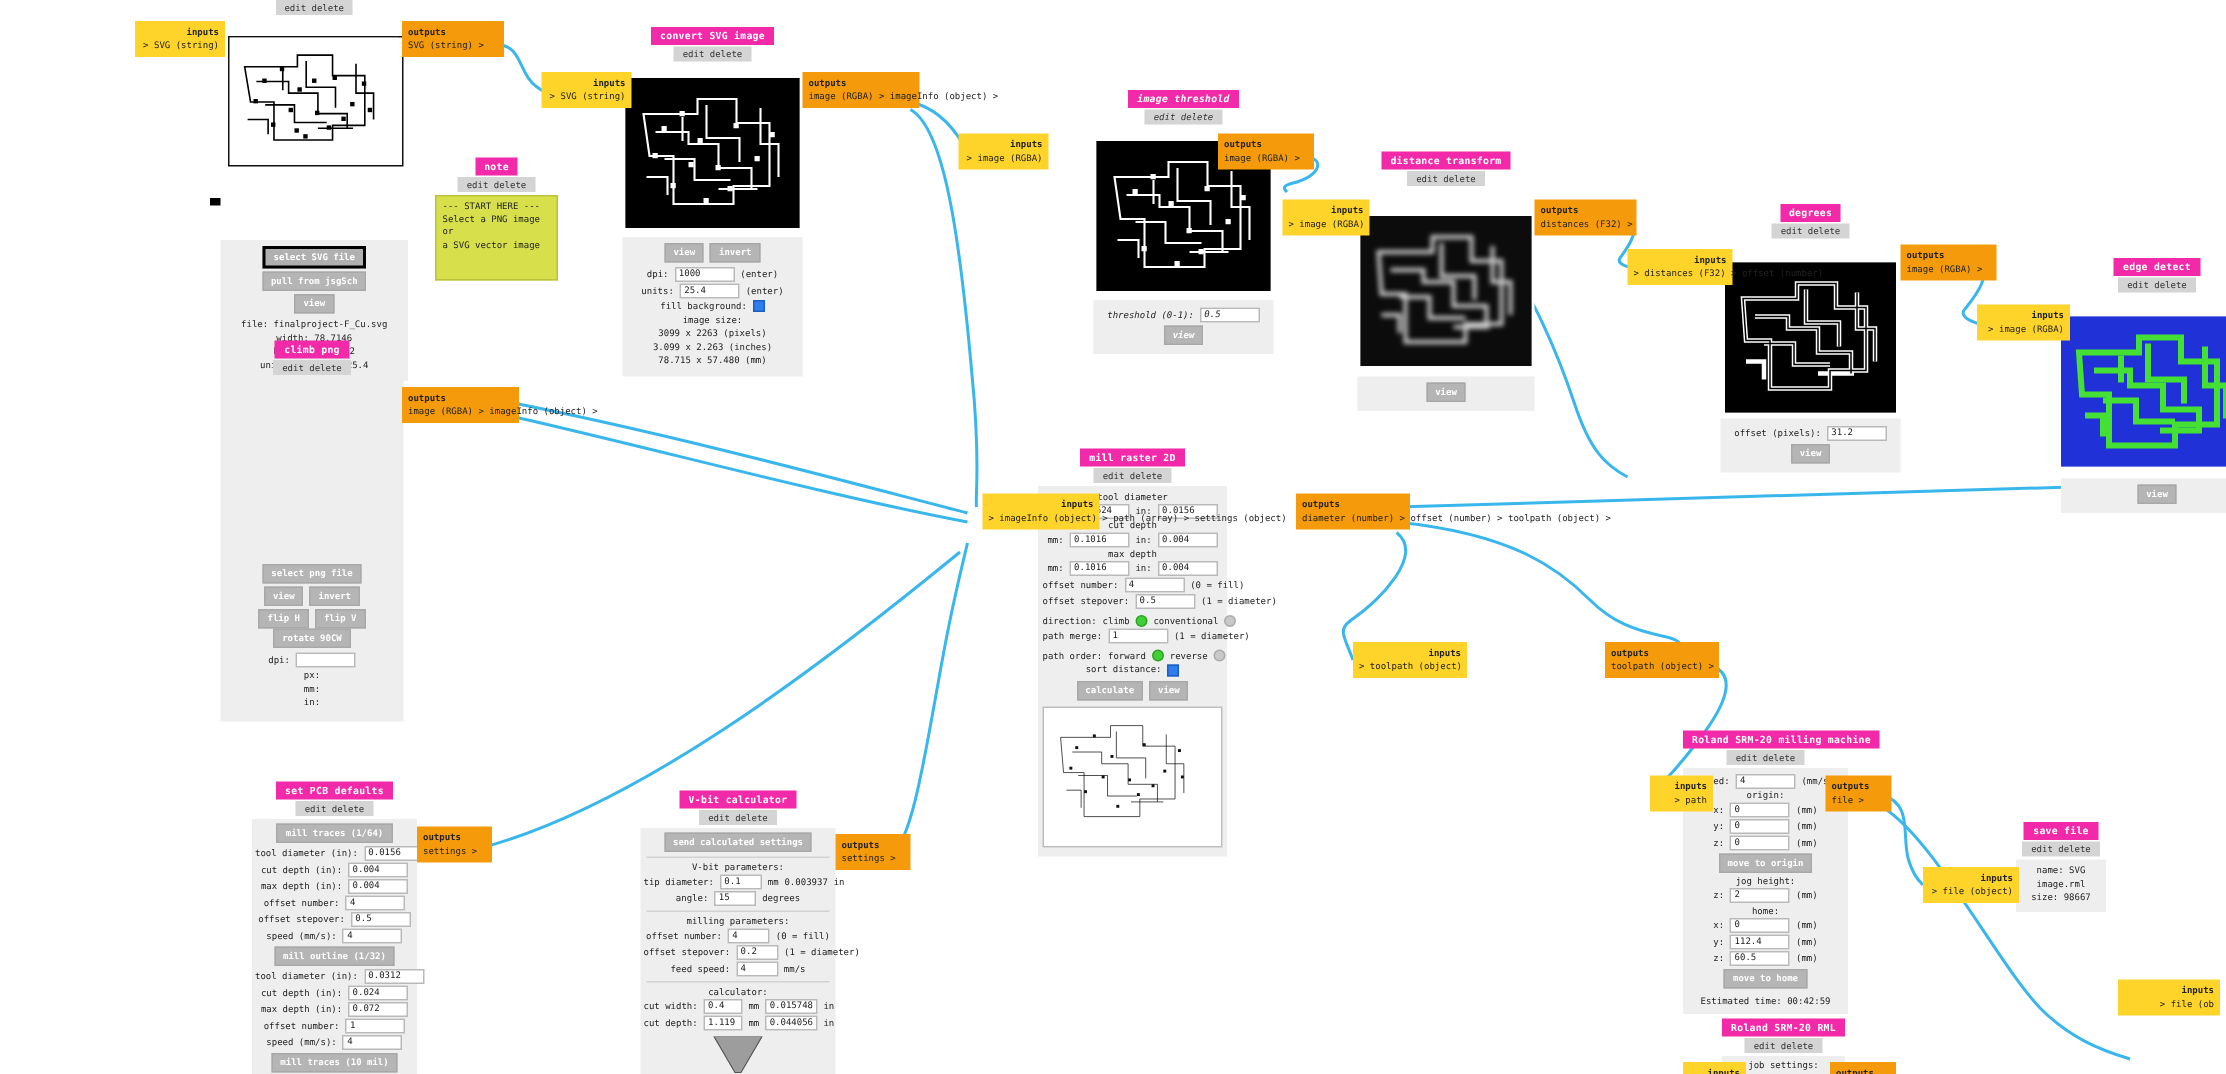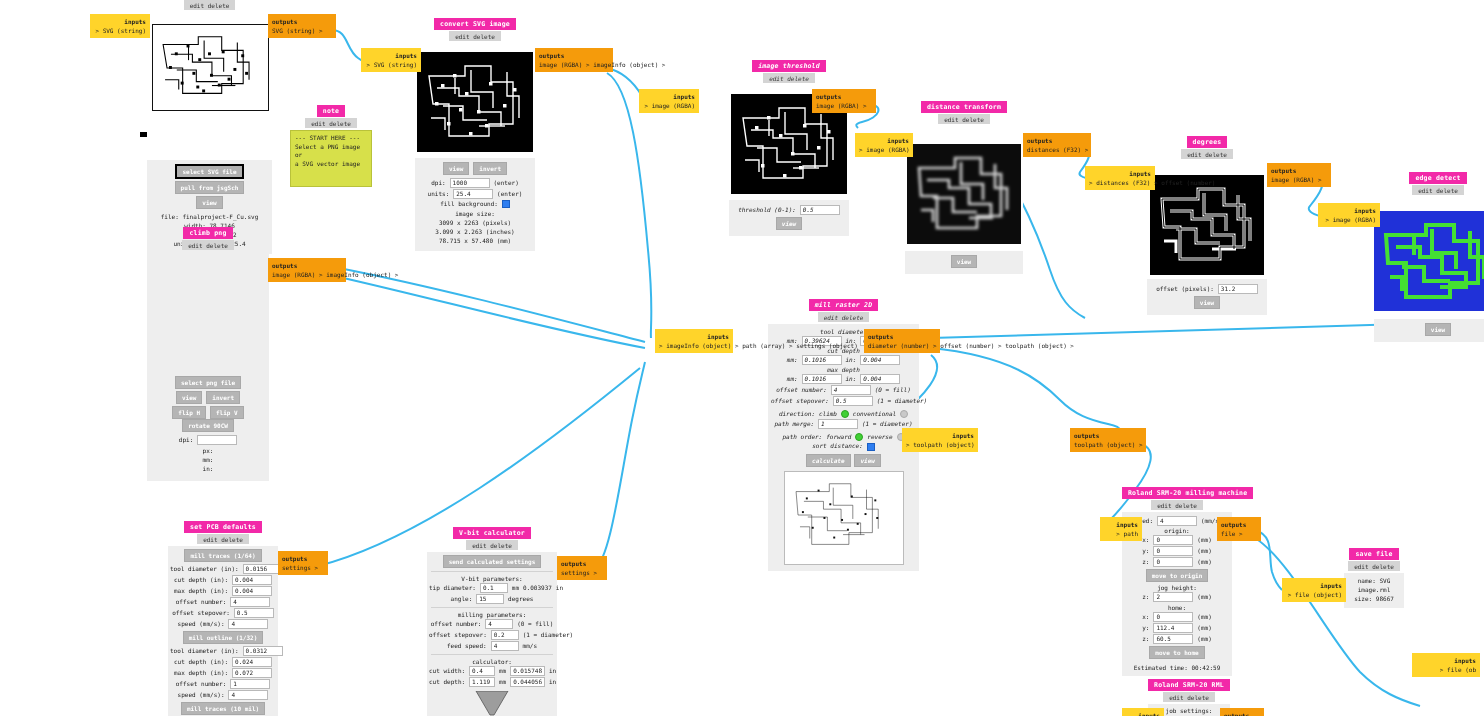--- a/index.html
+++ b/index.html
@@ -427,21 +427,21 @@
     </div>
     <div class="body" style="padding:4px 0 6px;">
       <div class="ctr"><span class="btn">view</span></div>
     </div>
   </div>
   <div class="ports in" style="left:1318px;top:203px;width:54px;">
     <span class="hdr">inputs</span>
     <span class="p">&gt; <span>image (RGBA)</span></span>
   </div>
 
-  <div class="node" style="left:768px;top:299px;width:151px;font-style:italic;">
+  <div class="node" style="left:692px;top:299px;width:126px;">
     <div class="ctr"><span class="title">mill raster 2D</span></div>
     <div class="ctr" style="margin-top:1px;"><span class="editdel">edit delete</span></div>
     <div class="body" style="margin-top:2px;padding:4px 3px 6px;">
       <div class="ctr lbl">tool diameter</div>
       <div class="rowline ctr">
         <span class="lbl">mm:</span>
         <span class="field">0.39624</span>
         <span class="lbl">in:</span>
         <span class="field">0.0156</span>
       </div>

